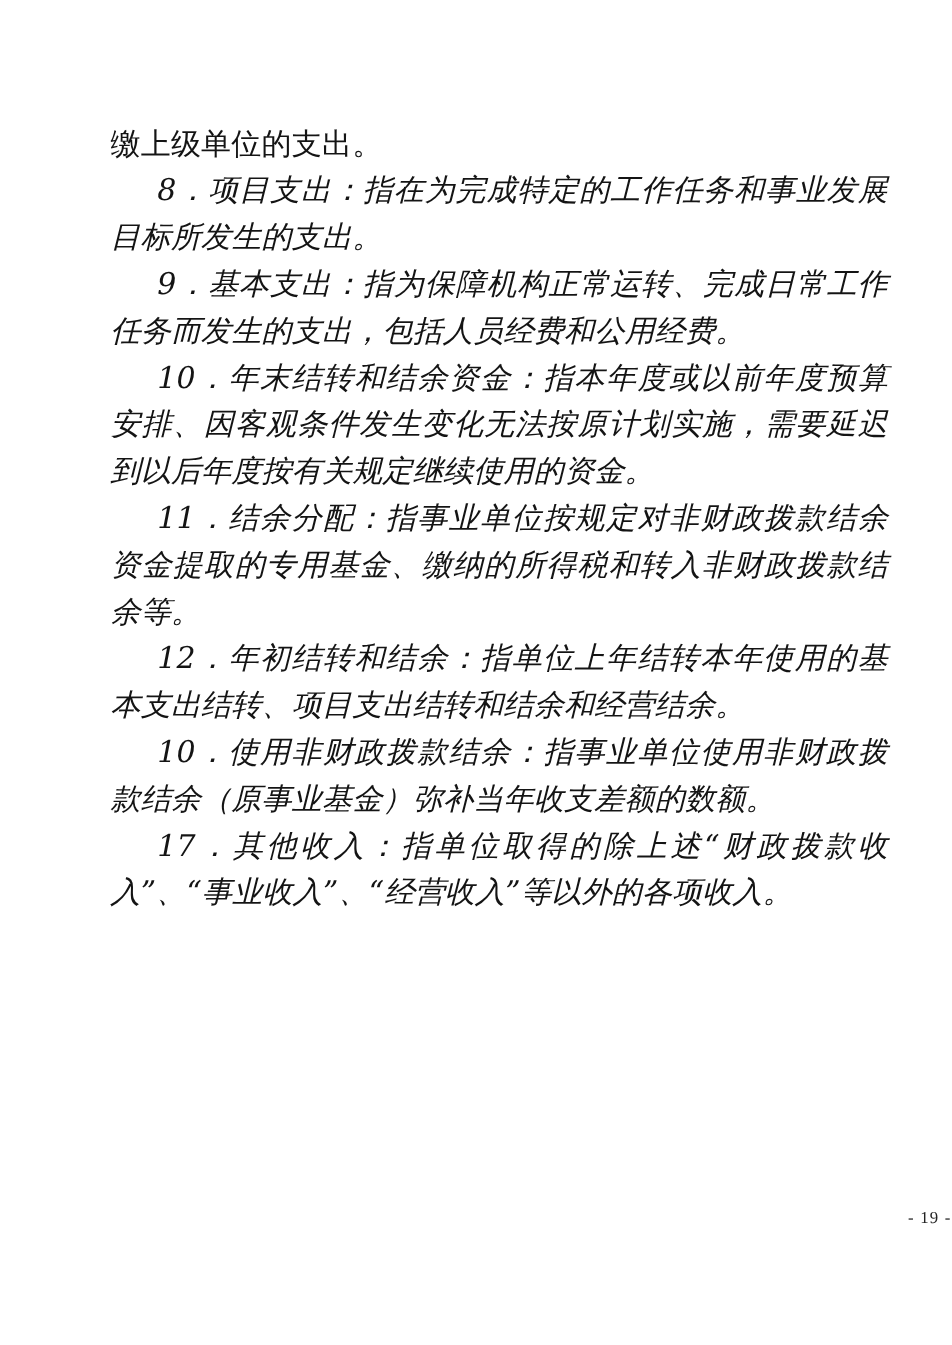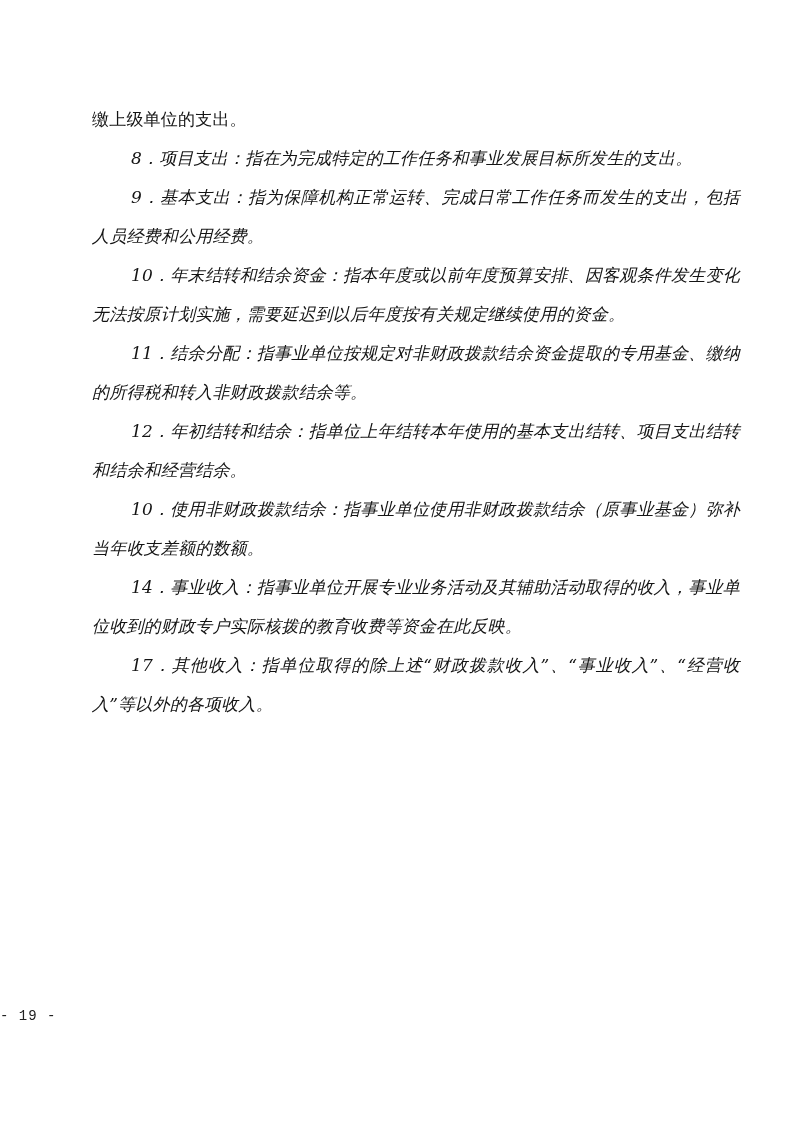--- a/index.html
+++ b/index.html
@@ -17,53 +17,52 @@
     font-family: "DejaVu Serif", "Liberation Serif", serif;
     color: #1a1a1a;
   }
   .content {
     position: absolute;
     left: 92px;
     top: 100px;
     width: 648px;
   }
   .para {
-    font-size: 17px;
+    font-size: 25px;
     line-height: 39px;
     text-align: justify;
     text-justify: inter-ideograph;
     letter-spacing: 0.2px;
     margin: 0;
     color: #141414;
   }
   .para.indent {
     text-indent: 39px;
     font-style: italic;
   }
   .footer {
     position: absolute;
     left: 0;
     right: 0;
     top: 1008px;
-    text-align: left;
+    text-align: right;
     font-size: 14px;
     letter-spacing: 1px;
     color: #222;
-    font-family: Liberation Mono, monospace;
+    font-family: Liberation Serif, serif;
   }
 </style>
 </head>
 <body>
 
 <div class="page">
   <div class="content">
     <p class="para">缴上级单位的支出。</p>
     <p class="para indent">8．项目支出：指在为完成特定的工作任务和事业发展目标所发生的支出。</p>
     <p class="para indent">9．基本支出：指为保障机构正常运转、完成日常工作任务而发生的支出，包括人员经费和公用经费。</p>
     <p class="para indent">10．年末结转和结余资金：指本年度或以前年度预算安排、因客观条件发生变化无法按原计划实施，需要延迟到以后年度按有关规定继续使用的资金。</p>
     <p class="para indent">11．结余分配：指事业单位按规定对非财政拨款结余资金提取的专用基金、缴纳的所得税和转入非财政拨款结余等。</p>
     <p class="para indent">12．年初结转和结余：指单位上年结转本年使用的基本支出结转、项目支出结转和结余和经营结余。</p>
     <p class="para indent">10．使用非财政拨款结余：指事业单位使用非财政拨款结余（原事业基金）弥补当年收支差额的数额。</p>
-    <p class="para indent">14．事业收入：指事业单位开展专业业务活动及其辅助活动取得的收入，事业单位收到的财政专户实际核拨的教育收费等资金在此反映。</p>
     <p class="para indent">17．其他收入：指单位取得的除上述“财政拨款收入”、“事业收入”、“经营收入”等以外的各项收入。</p>
   </div>
   <div class="footer">- 19 -</div>
 </div>
 
 </body></html>

